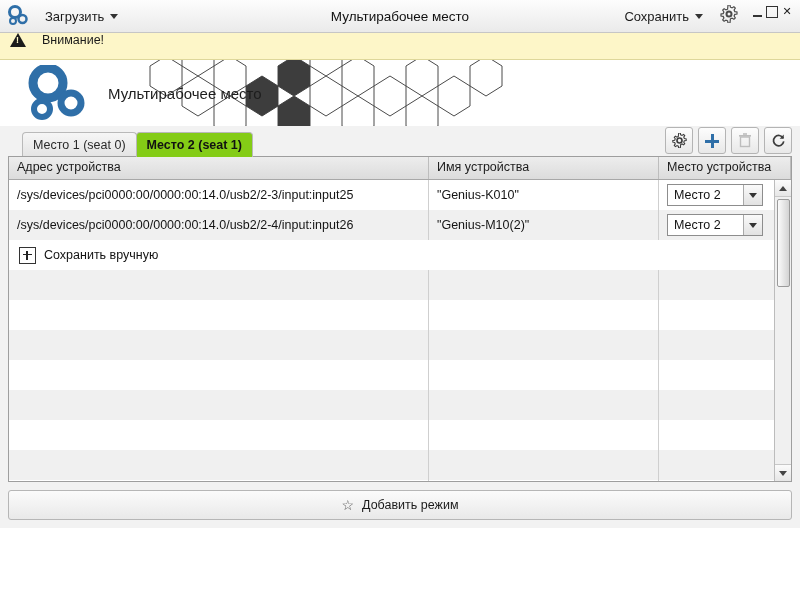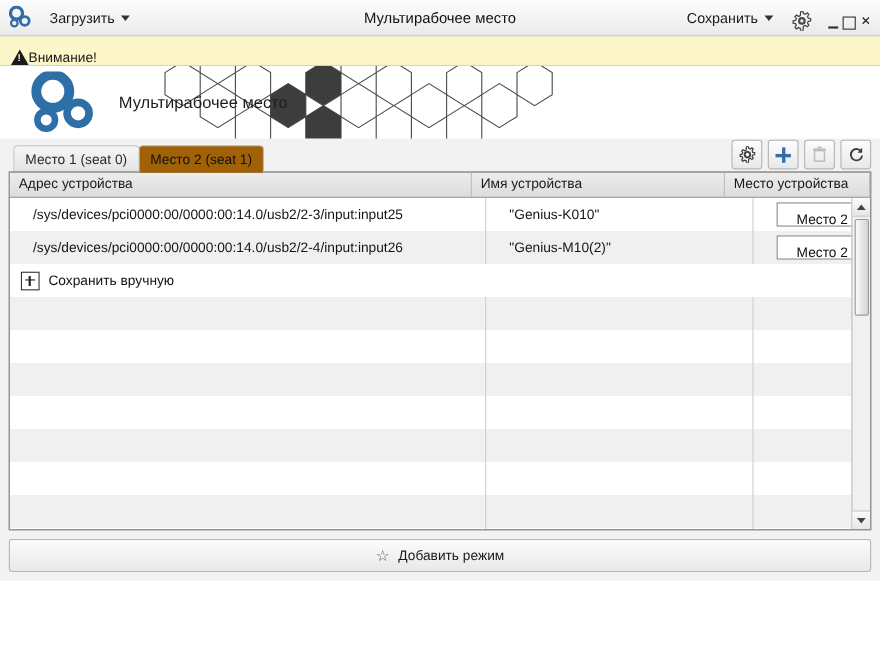--- a/index.html
+++ b/index.html
@@ -64,21 +64,21 @@
     position: absolute;
     left: 0; right: 0;
     text-align: center;
     font-size: 13.5px;
     color: #111;
     pointer-events: none;
   }
   .tb-right {
     margin-left: auto;
     display: flex;
-    align-items: flex-end;
+    align-items: flex-start;
     padding-right: 6px;
     gap: 4px;
   }
   .settings-gear {
     width: 18px; height: 18px;
     position: relative;
     display: inline-block;
     margin: 0 4px;
   }
   .settings-gear svg { display: block; }
@@ -112,23 +112,23 @@
     background: #333;
     margin-bottom: 2px;
   }
 
   
   .warnbar {
     height: 26px;
     background: #fdf6c8;
     border-bottom: 1px solid #ded79a;
     display: flex;
-    align-items: flex-end;
+    align-items: flex-start;
     padding-left: 10px;
-    gap: 0;
+    gap: 16px;
     flex: 0 0 auto;
   }
   .warn-icon {
     width: 0; height: 0;
     border-left: 8px solid transparent;
     border-right: 8px solid transparent;
     border-bottom: 14px solid #1b1b1b;
     position: relative;
   }
   .warn-icon::after {
@@ -186,38 +186,39 @@
     height: 30px;
     flex: 0 0 auto;
     display: flex;
     align-items: flex-end;
     padding: 0 8px;
   }
   .tabs {
     display: flex;
     align-items: flex-end;
     gap: 0px;
-    margin-left: 4px;
+    margin-left: 14px;
   }
   .tab {
     padding: 5px 10px 5px 10px;
     font-size: 12.5px;
     border: 1px solid #b9b9b9;
     border-bottom: none;
     border-radius: 4px 4px 0 0;
     background: linear-gradient(to bottom, #f6f6f6, #e3e3e3);
     color: #2a2a2a;
     cursor: default;
     position: relative;
     top: 1px;
   }
   .tab.active {
-    background: #a16207;
+    background: #84cc16;
     color: #111;
     z-index: 3;
+    font-weight: bold;
   }
   .tab + .tab { margin-left: -1px; }
   .tabtools {
     margin-left: auto;
     display: flex;
     gap: 5px;
     align-items: center;
     padding-bottom: 2px;
   }
   .tbtn {
@@ -290,21 +291,20 @@
   .cell {
     font-size: 12.5px;
     color: #141414;
     padding: 0 8px;
     box-sizing: border-box;
     border-right: 1px solid #cfcfcf;
     height: 30px;
     line-height: 30px;
     white-space: nowrap;
     overflow: hidden;
-    margin-left: 13px;
   }
   .cell.col3 { border-right: none; display: flex; align-items: center; }
   .addrow {
     display: flex;
     align-items: center;
     gap: 8px;
     height: 30px;
     padding-left: 10px;
     background: #ffffff;
     box-sizing: border-box;
@@ -329,21 +329,20 @@
     height: 22px;
     border: 1px solid #8d8d8d;
     background: #fff;
     display: flex;
     align-items: center;
     font-size: 12.5px;
     color: #111;
     padding-left: 6px;
     box-sizing: border-box;
     position: relative;
-    flex-direction: column;
   }
   .combo .arrow {
     margin-left: auto;
     width: 18px;
     height: 20px;
     background: linear-gradient(to bottom, #fafafa, #e2e2e2);
     border-left: 1px solid #a9a9a9;
     display: flex;
     align-items: center;
     justify-content: center;

